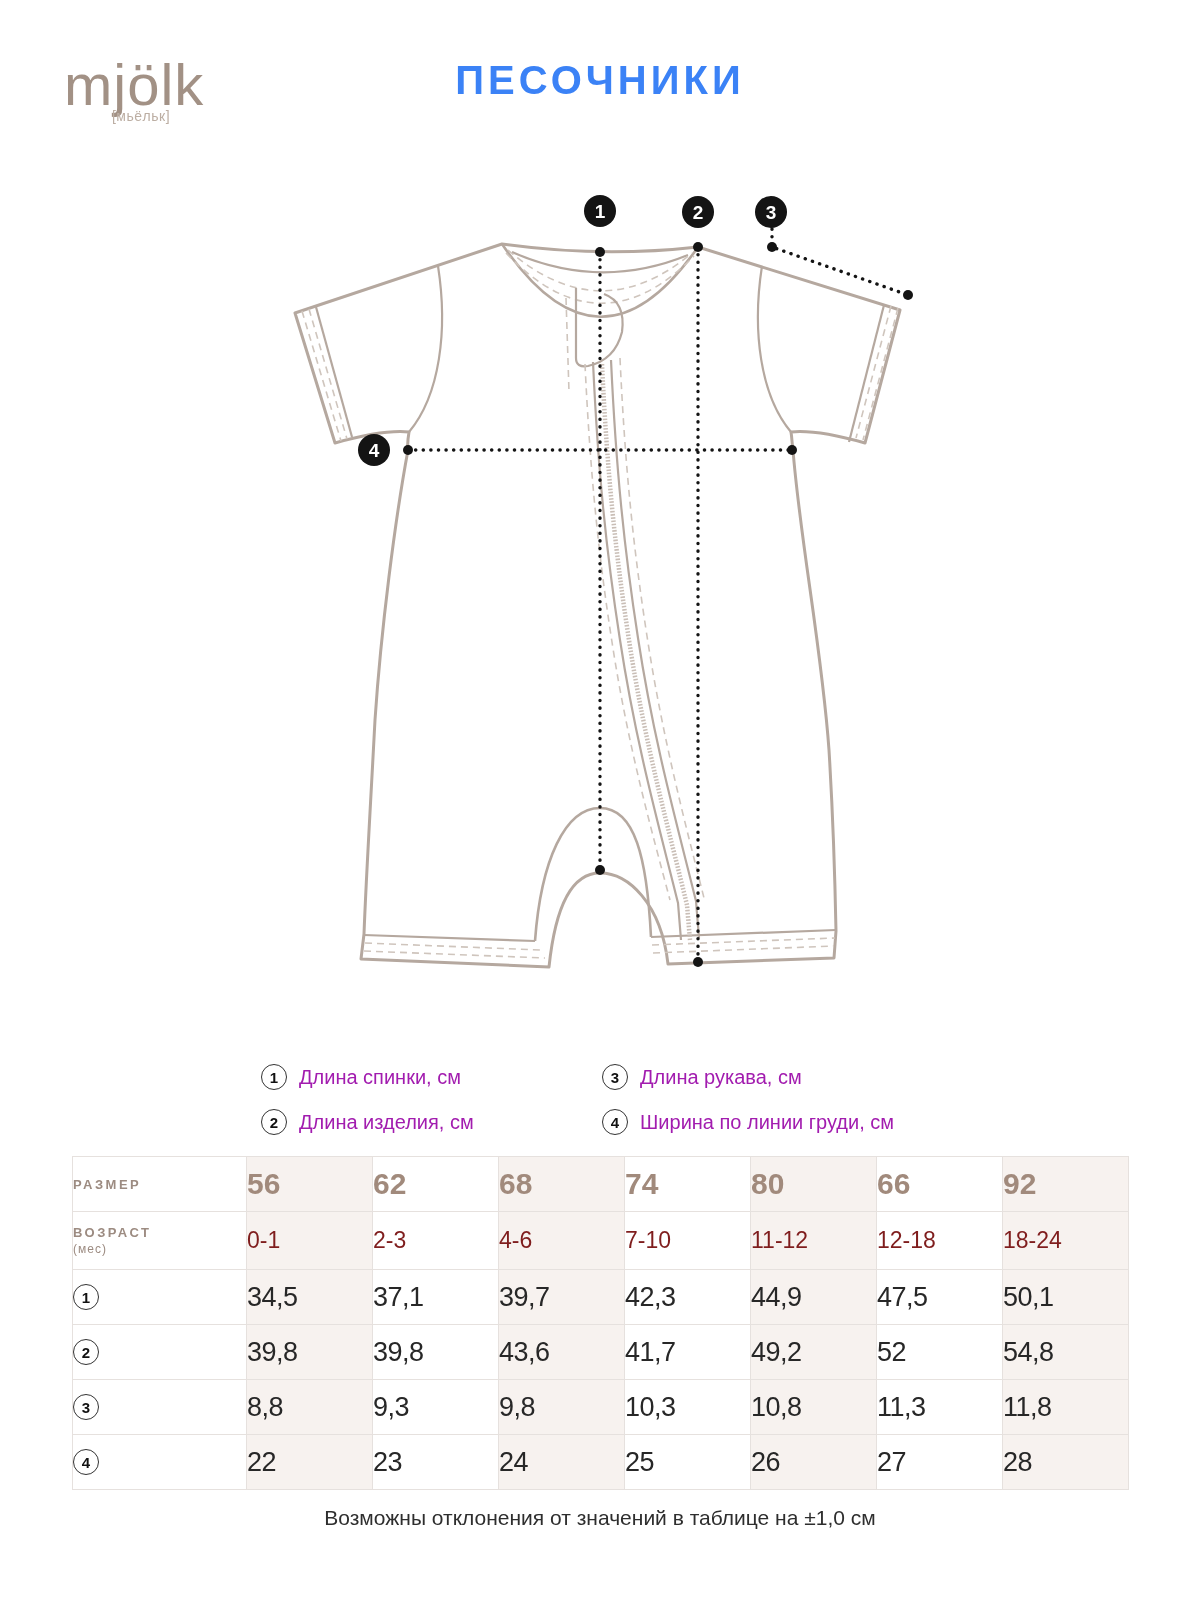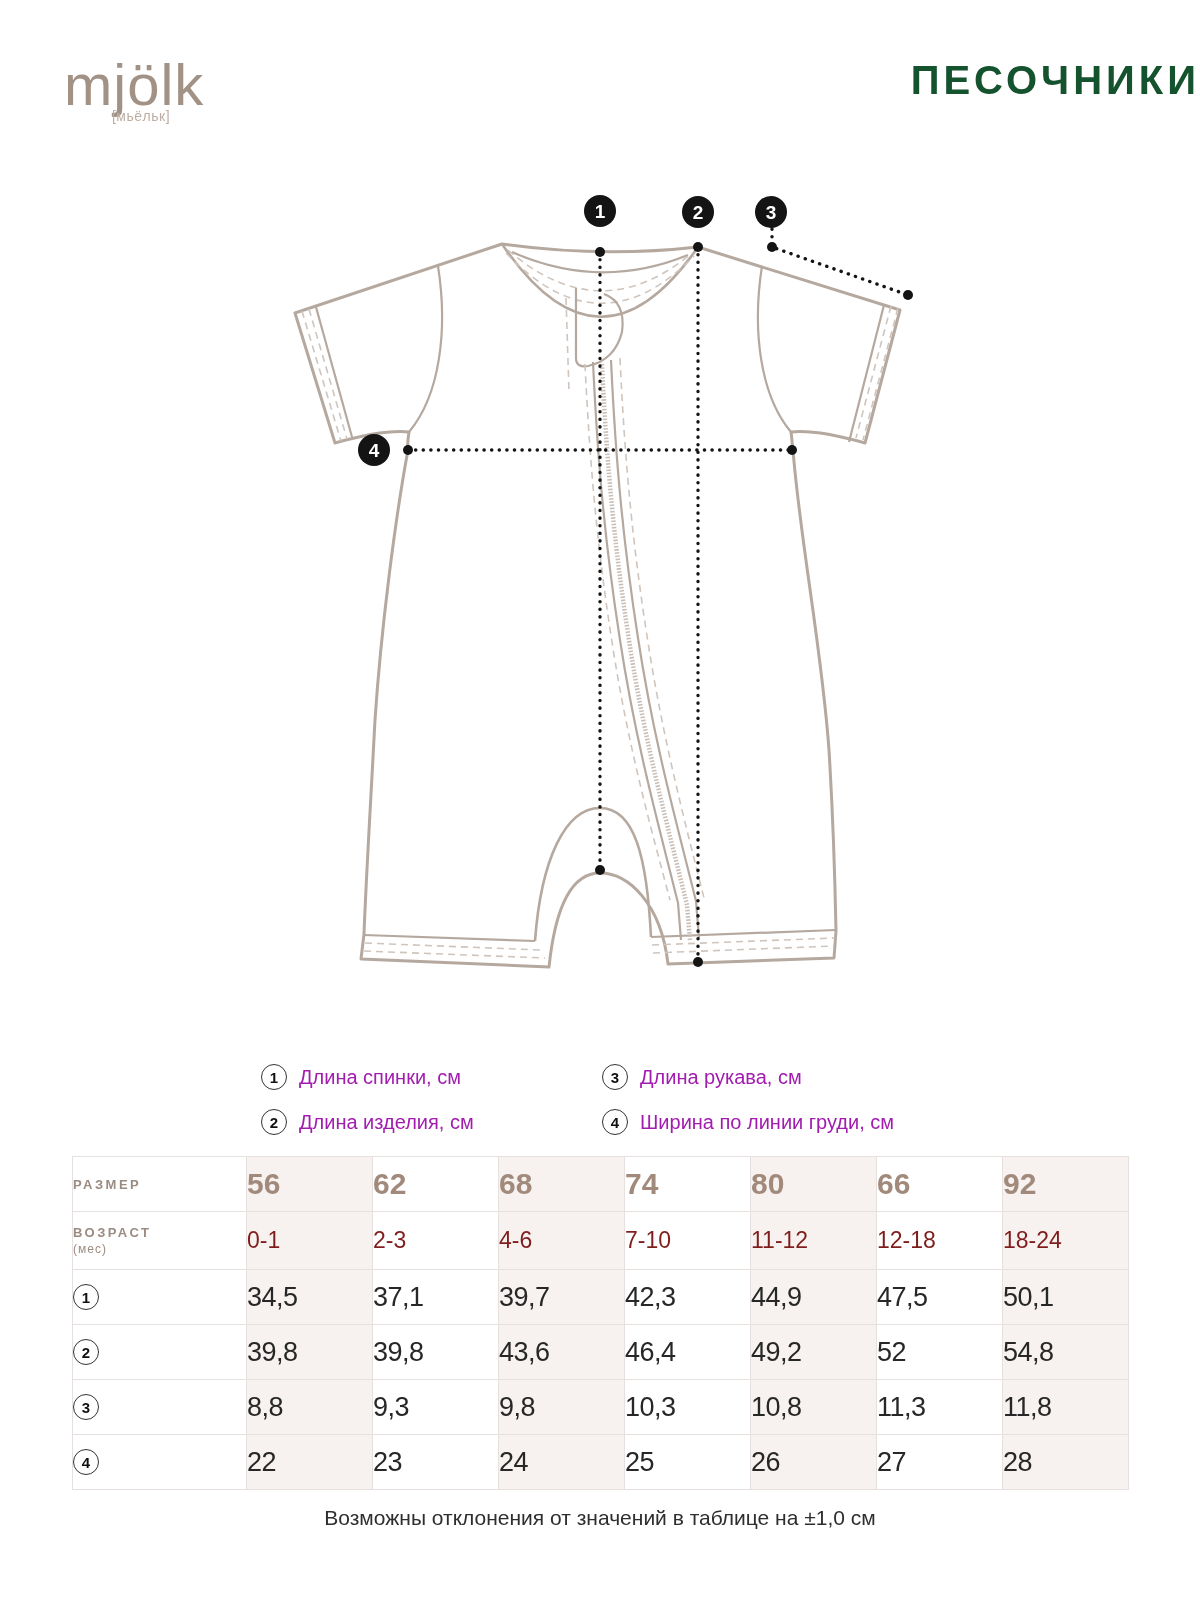--- a/index.html
+++ b/index.html
@@ -3,22 +3,22 @@
 <meta charset="utf-8">
 <style>
   html,body{margin:0;padding:0;background:#ffffff;}
   body{font-family:"Liberation Sans","DejaVu Sans",sans-serif;}
   .page{position:relative;width:1200px;height:1600px;background:#fff;overflow:hidden;}
 
   
   .logo{position:absolute;left:64px;top:56px;width:156px;}
   .logo-word{font-size:58px;font-weight:300;color:#a29185;letter-spacing:1px;line-height:1;}
   .logo-sub{font-size:14px;font-weight:400;color:#bcaea3;letter-spacing:.5px;text-align:center;margin-top:-6px;padding-right:2px;}
-  .title{position:absolute;left:0;top:58px;width:100%;text-align:right;
-         font-size:40px;font-weight:700;letter-spacing:4px;color:#14532d;}
+  .title{position:absolute;left:0;top:58px;width:100%;text-align:center;
+         font-size:40px;font-weight:700;letter-spacing:4px;color:#3b82f6;}
 
   
   .diagram{position:absolute;left:240px;top:170px;}
 
   
   .legend-item{position:absolute;display:flex;align-items:center;gap:12px;}
   .cnum{display:inline-flex;align-items:center;justify-content:center;
         width:26px;height:26px;border:1.4px solid #333;border-radius:50%;
         font-size:15px;font-weight:700;color:#111;background:#fff;box-sizing:border-box;flex:0 0 auto;}
   .legend-label{font-size:20px;color:#a21caf;}
@@ -209,21 +209,21 @@
       <td class="data-val">42,3</td>
       <td class="data-val">44,9</td>
       <td class="data-val">47,5</td>
       <td class="data-val">50,1</td>
     </tr>
     <tr class="row-data">
       <td><span class="cnum">2</span></td>
       <td class="data-val">39,8</td>
       <td class="data-val">39,8</td>
       <td class="data-val">43,6</td>
-      <td class="data-val">46,4</td>
+      <td class="data-val">41,7</td>
       <td class="data-val">49,2</td>
       <td class="data-val">52</td>
       <td class="data-val">54,8</td>
     </tr>
     <tr class="row-data">
       <td><span class="cnum">3</span></td>
       <td class="data-val">8,8</td>
       <td class="data-val">9,3</td>
       <td class="data-val">9,8</td>
       <td class="data-val">10,3</td>

